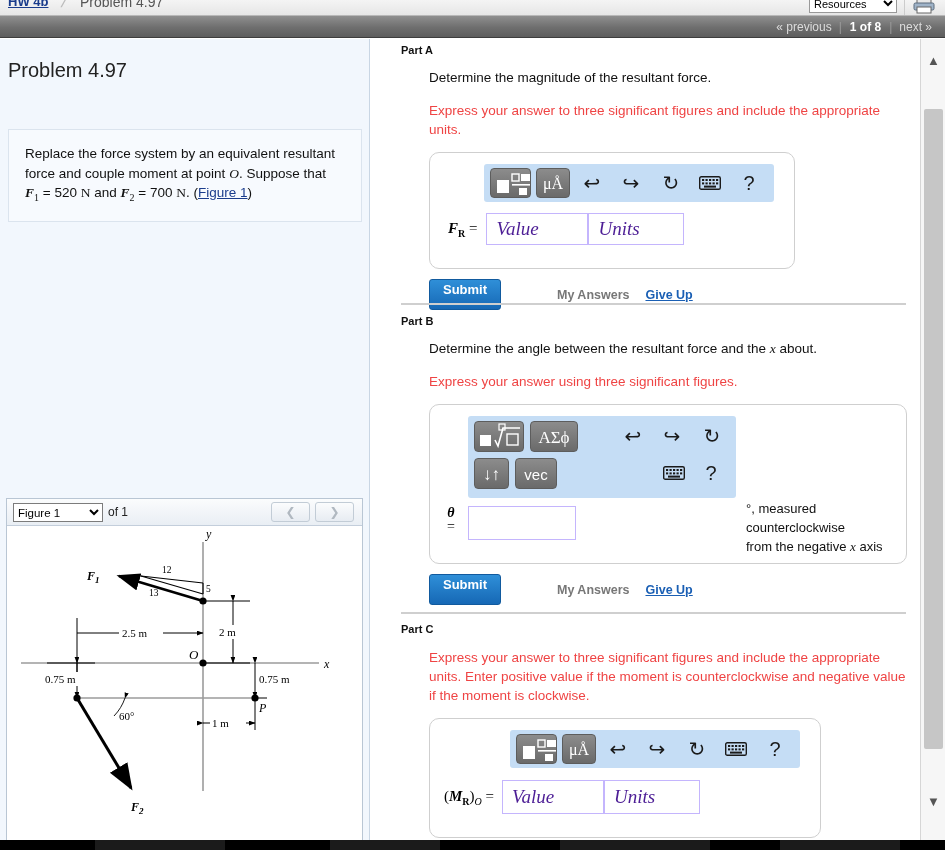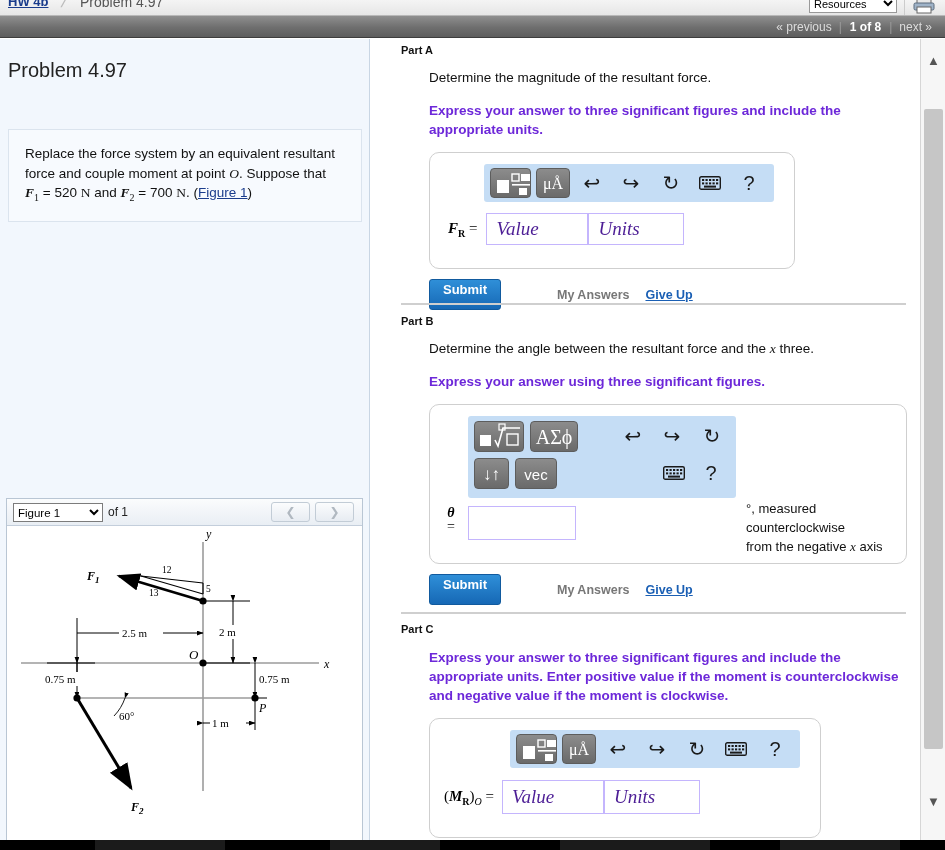--- a/index.html
+++ b/index.html
@@ -118,21 +118,21 @@
   #right-col {
     position:absolute; left:371px; top:39px; width:548px; height:811px;
     background:#fff; overflow:hidden;
   }
   .part-wrap { position:absolute; left:0; width:548px; }
   .part-head {
     font-size:11px; font-weight:bold; color:#111; margin-left:30px;
   }
   .part-body { margin-left:58px; width:480px; }
   .q-text { font-size:13.5px; color:#111; margin-top:13px; line-height:1.4; }
-  .q-bold { font-size:13.5px; font-weight:bold; color:#6d28d9; margin-top:13px; line-height:1.42; }
+  .q-bold { font-size:13.5px; font-weight:normal; color:#ef4444; margin-top:13px; line-height:1.42; }
   .answer-box {
     margin-top:13px; border:1px solid #cfcfcf; border-radius:10px;
     background:#fff; position:relative;
   }
   .mathbar {
     background:#c5ddf5; border-radius:3px; position:relative;
   }
   .mbtn {
     display:inline-block; border-radius:4px;
     background:linear-gradient(#8c8c8c,#6a6a6a);
@@ -370,34 +370,34 @@
         <span class="give-up" style="margin-left:16px">Give Up</span>
       </div>
     </div>
   </div>
 
   <div class="hr-sep" style="position:absolute;top:264px"></div>
 
   <div class="part-wrap" style="top:276px">
     <div class="part-head">Part B</div>
     <div class="part-body">
-      <div class="q-text"><span>Determine the angle between the resultant force and the </span><span class="mathi">x</span><span> three.</span></div>
+      <div class="q-text"><span>Determine the angle between the resultant force and the </span><span class="mathi">x</span><span> about.</span></div>
       <div class="q-bold">Express your answer using three significant figures.</div>
 
       <div class="answer-box" style="width:478px;height:160px">
         <div class="mathbar" style="position:absolute;left:38px;top:11px;width:268px;height:82px">
           <div class="mbtn" style="position:absolute;left:6px;top:5px;width:50px;height:31px">
             <svg width="50" height="31" viewBox="0 0 50 31">
               <rect x="5" y="13" width="11" height="11" fill="#fff"></rect>
               <path d="M20,18 L23,24 L28,6 L45,6" fill="none" stroke="#fff" stroke-width="1.6"></path>
               <rect x="24" y="2" width="6" height="6" fill="none" stroke="#fff" stroke-width="1.2"></rect>
               <rect x="32" y="12" width="11" height="11" fill="none" stroke="#fff" stroke-width="1.4"></rect>
             </svg>
           </div>
-          <div class="mbtn" style="position:absolute;left:62px;top:5px;width:48px;height:31px;font-family:'Liberation Serif',serif;font-size:20px;line-height:31px">ΑΣϕ</div>
+          <div class="mbtn" style="position:absolute;left:62px;top:5px;width:48px;height:31px;font-family:'Liberation Serif',serif;font-size:17px;line-height:31px">ΑΣϕ</div>
           <div class="mbtn" style="position:absolute;left:6px;top:42px;width:35px;height:31px;font-size:17px;line-height:31px">↓↑</div>
           <div class="mbtn" style="position:absolute;left:47px;top:42px;width:42px;height:31px;font-size:15px;line-height:31px">vec</div>
           <div class="ticon" style="position:absolute;left:153px;top:9px;width:24px;height:22px;font-size:20px;line-height:22px">↩</div>
           <div class="ticon" style="position:absolute;left:192px;top:9px;width:24px;height:22px;font-size:20px;line-height:22px">↪</div>
           <div class="ticon" style="position:absolute;left:232px;top:8px;width:24px;height:24px;font-size:20px;line-height:24px">↻</div>
           <div class="ticon" style="position:absolute;left:194px;top:50px;width:24px;height:16px">
             <svg width="22" height="14" viewBox="0 0 22 14">
               <rect x="0.7" y="0.7" width="20.6" height="12.6" rx="1.6" fill="none" stroke="#1a1a1a" stroke-width="1.4"></rect>
               <g fill="#1a1a1a">
                 <rect x="3" y="3" width="2.2" height="2"></rect>

